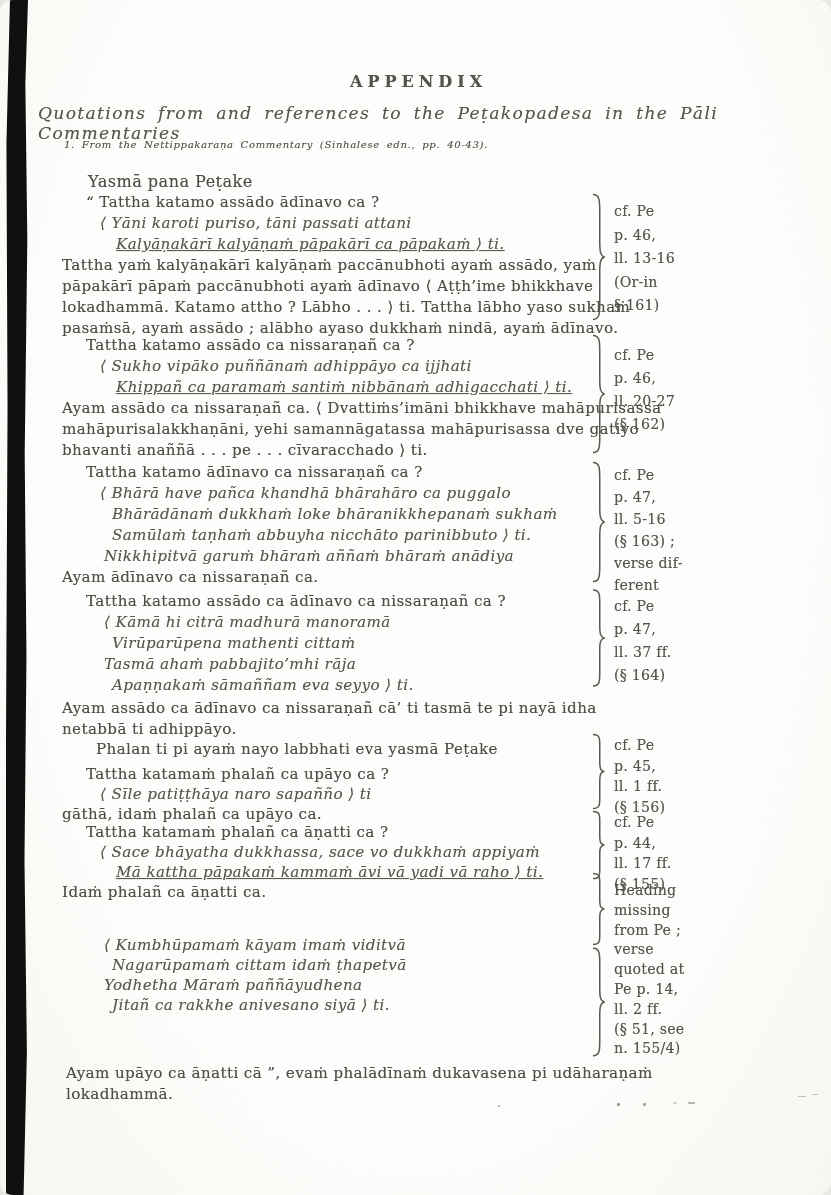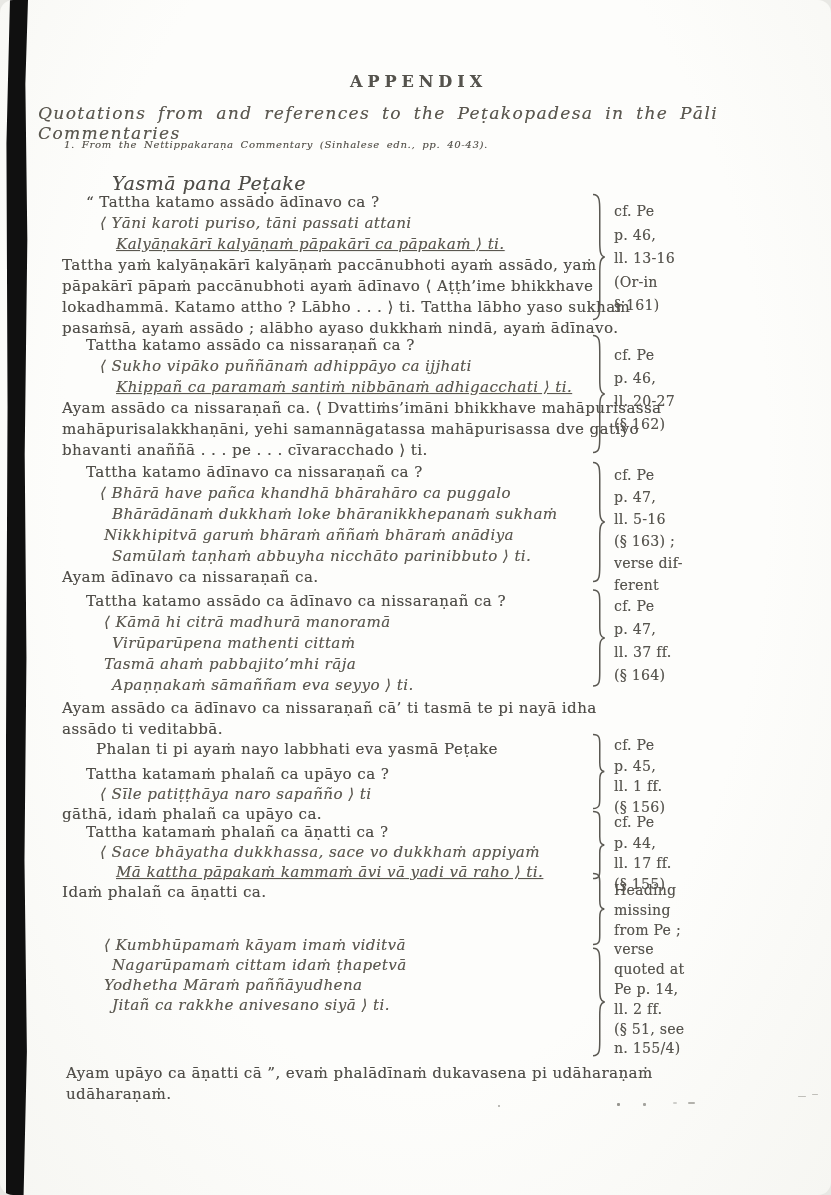--- a/index.html
+++ b/index.html
@@ -25,21 +25,21 @@
   }
   .subtitle{
     position:absolute;top:103px;left:38px;width:720px;
     font-style:italic;font-size:17px;letter-spacing:1.4px;word-spacing:5px;color:#5a574f;
   }
   .section-title{
     position:absolute;top:139px;left:64px;width:620px;
     font-style:italic;font-size:10px;letter-spacing:0.7px;word-spacing:3px;color:#57544d;
   }
   .intro{
-    position:absolute;top:172px;left:112px;font-size:19px;letter-spacing:0.5px;font-style:italic;
+    position:absolute;top:172px;left:88px;font-size:16px;letter-spacing:0.5px;
   }
   .block{position:absolute;left:62px;width:548px;font-size:15px;letter-spacing:0.45px;}
   .block p{margin:0;line-height:21px;white-space:nowrap;}
   .block.tight p{line-height:20px;}
   .block p.h{margin-left:24px;}
   .block p.v{font-style:italic;color:#5b5850;}
   .block p.va{margin-left:38px;}
   .block p.vb{margin-left:54px;text-decoration:underline;}
   .block p.vc{margin-left:42px;}
   .block p.vd{margin-left:50px;}
@@ -105,22 +105,22 @@
       <p>p. 46,</p>
       <p>ll. 20-27</p>
       <p>(§ 162)</p>
     </div>
   </div>
 
   <section class="block" style="top:462px">
     <p class="h">Tattha katamo ādīnavo ca nissaraṇañ ca ?</p>
     <p class="v va">⟨ Bhārā have pañca khandhā bhārahāro ca puggalo</p>
     <p class="v vd">Bhārādānaṁ dukkhaṁ loke bhāranikkhepanaṁ sukhaṁ</p>
+    <p class="v vd">Samūlaṁ taṇhaṁ abbuyha nicchāto parinibbuto ⟩ ti.</p>
     <p class="v vc">Nikkhipitvā garuṁ bhāraṁ aññaṁ bhāraṁ anādiya</p>
-    <p class="v vd">Samūlaṁ taṇhaṁ abbuyha nicchāto parinibbuto ⟩ ti.</p>
     <p>Ayam ādīnavo ca nissaraṇañ ca.</p>
   </section>
   <div class="ann" style="top:460px;height:124px">
     <svg class="brace" viewBox="0 0 20 100" preserveAspectRatio="none" style="height:124px">
       <path d="M4 2 C13 2 13 7 13 15 L13 38 C13 46 14 49 19 50 C14 51 13 54 13 62 L13 85 C13 93 13 98 4 98" fill="none" stroke="#5a5852" stroke-width="1.5" vector-effect="non-scaling-stroke"></path>
     </svg>
     <div class="note" style="top:4px;line-height:22px">
       <p>cf. Pe</p>
       <p>p. 47,</p>
       <p>ll. 5-16</p>
@@ -142,21 +142,21 @@
       <path d="M4 2 C13 2 13 7 13 15 L13 38 C13 46 14 49 19 50 C14 51 13 54 13 62 L13 85 C13 93 13 98 4 98" fill="none" stroke="#5a5852" stroke-width="1.5" vector-effect="non-scaling-stroke"></path>
     </svg>
     <div class="note" style="top:7px;line-height:23px">
       <p>cf. Pe</p>
       <p>p. 47,</p>
       <p>ll. 37 ff.</p>
       <p>(§ 164)</p>
     </div>
   </div>
   <p class="fullline" style="top:699px">Ayam assādo ca ādīnavo ca nissaraṇañ cā’ ti tasmā te pi nayā idha</p>
-  <p class="fullline" style="top:720px">assādo ti veditabbā.</p>
+  <p class="fullline" style="top:720px">netabbā ti adhippāyo.</p>
 
   <p class="fullline indented" style="top:740px">Phalan ti pi ayaṁ nayo labbhati eva yasmā Peṭake</p>
 
   <section class="block tight" style="top:764px">
     <p class="h">Tattha katamaṁ phalañ ca upāyo ca ?</p>
     <p class="v va">⟨ Sīle patiṭṭhāya naro sapañño ⟩ ti</p>
     <p>gāthā, idaṁ phalañ ca upāyo ca.</p>
   </section>
   <div class="ann" style="top:733px;height:77px">
     <svg class="brace" viewBox="0 0 20 100" preserveAspectRatio="none" style="height:77px">
@@ -208,21 +208,21 @@
       <p>verse</p>
       <p>quoted at</p>
       <p>Pe p. 14,</p>
       <p>ll. 2 ff.</p>
       <p>(§ 51, see</p>
       <p>n. 155/4)</p>
     </div>
   </div>
 
   <p class="fullline" style="top:1064px;left:66px">Ayam upāyo ca āṇatti cā ”, evaṁ phalādīnaṁ dukavasena pi udāharaṇaṁ</p>
-  <p class="fullline" style="top:1085px;left:66px">udāharaṇaṁ.</p>
+  <p class="fullline" style="top:1085px;left:66px">lokadhammā.</p>
 
   <div class="speck" style="left:498px;top:1105px;width:2px;height:2px;opacity:.6"></div>
   <div class="speck" style="left:617px;top:1103px;width:3px;height:3px;opacity:.7"></div>
   <div class="speck" style="left:643px;top:1103px;width:3px;height:3px;opacity:.6"></div>
   <div class="speck" style="left:673px;top:1102px;width:4px;height:2px;opacity:.3"></div>
   <div class="speck" style="left:688px;top:1102px;width:7px;height:2px;opacity:.5"></div>
   <div class="speck" style="left:798px;top:1096px;width:8px;height:1px;opacity:.4"></div>
   <div class="speck" style="left:812px;top:1094px;width:6px;height:1px;opacity:.4"></div>
 
 </div>

